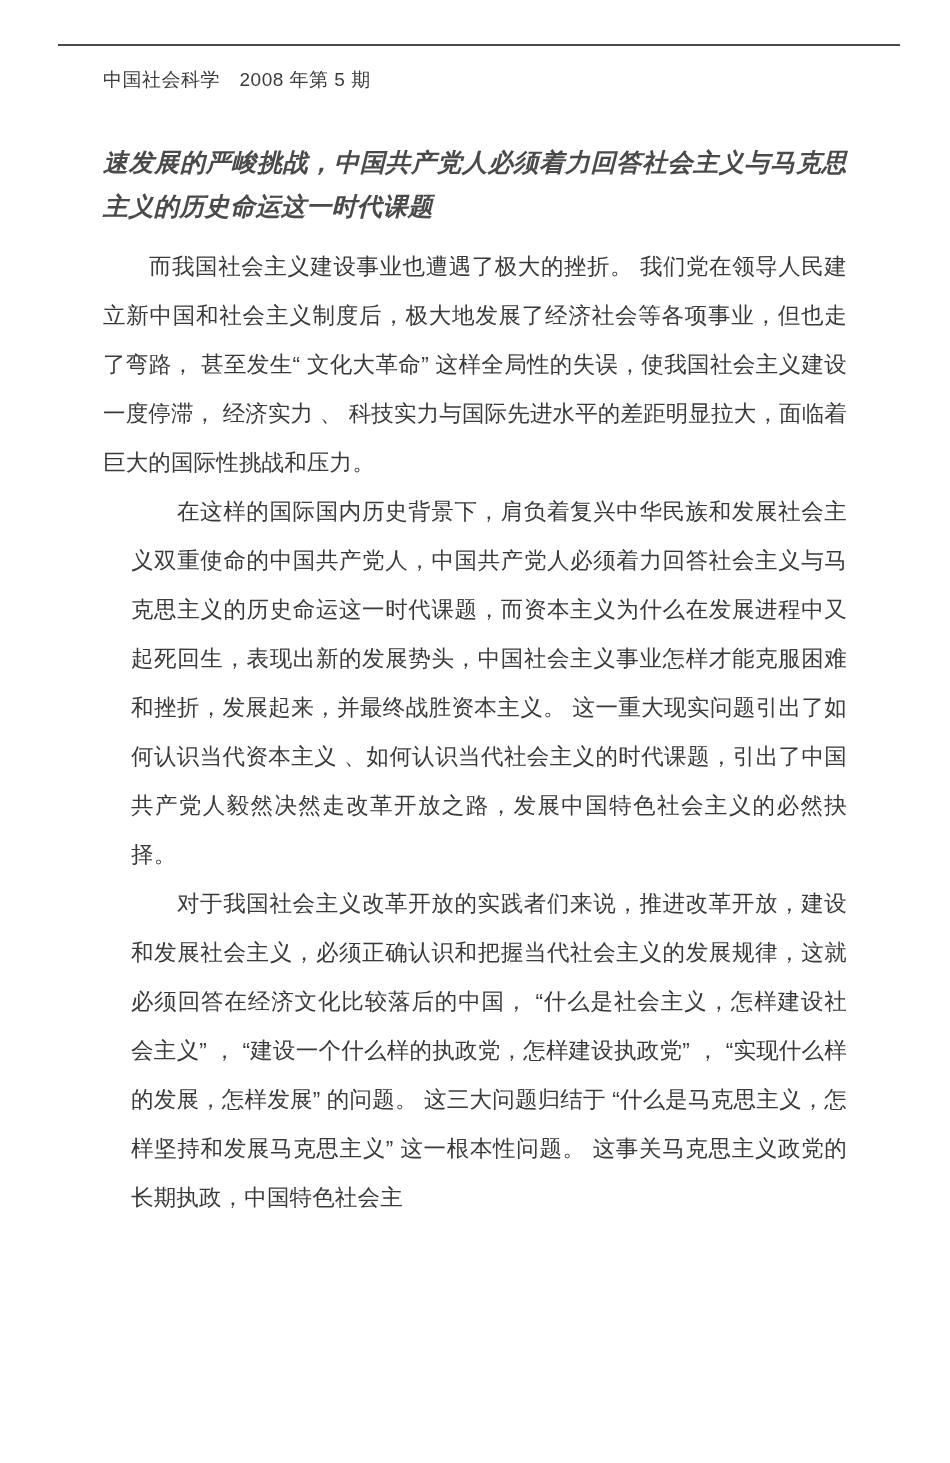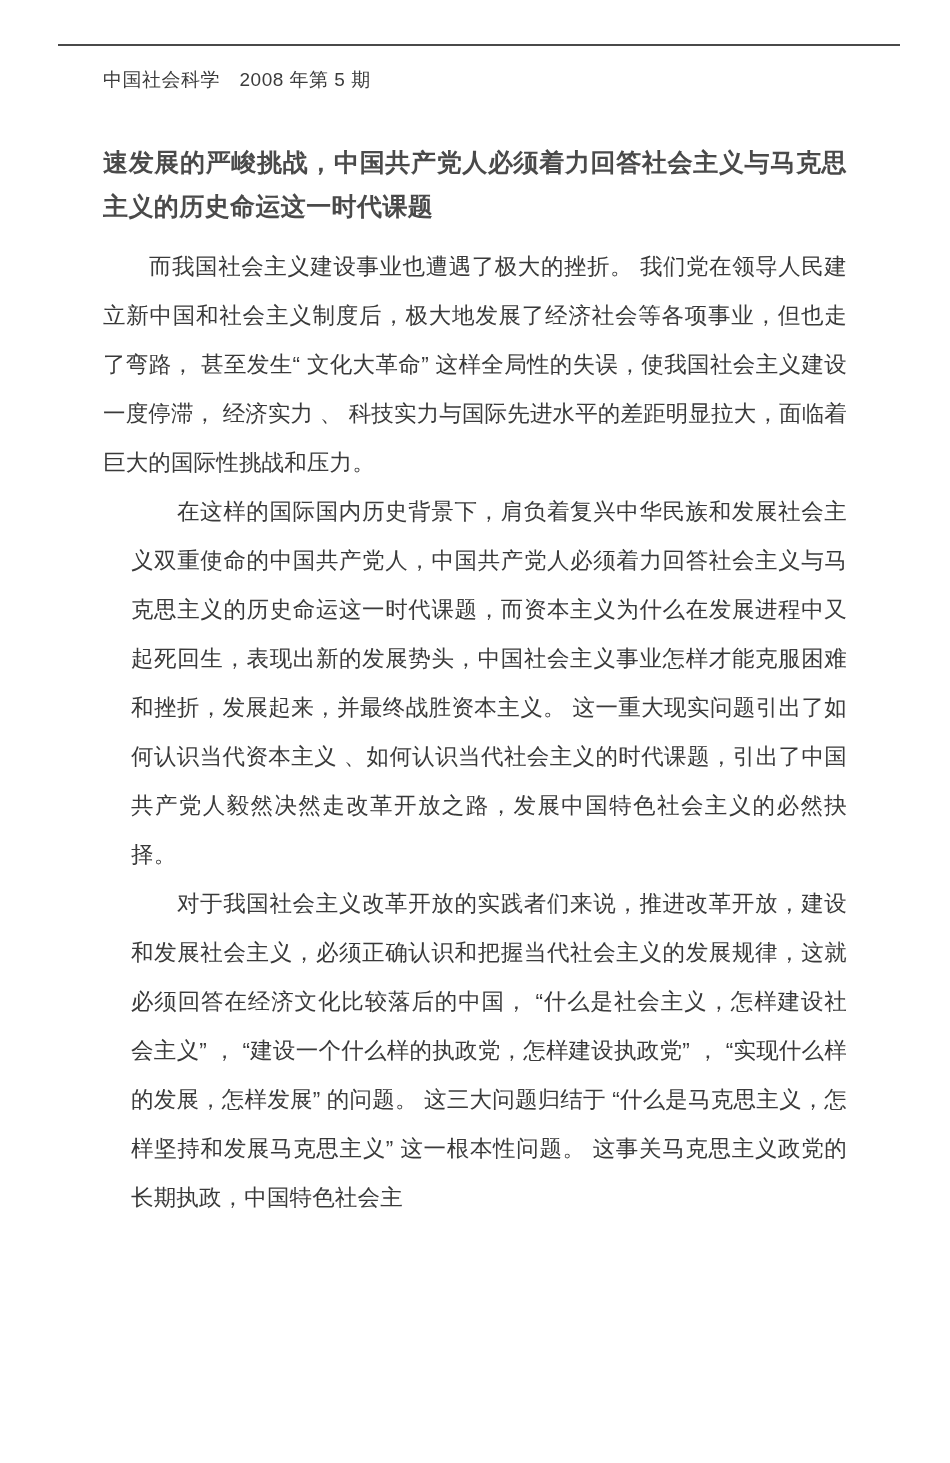--- a/index.html
+++ b/index.html
@@ -48,20 +48,21 @@
     width: 744px;
   }
   .title-cont {
     font-size: 25px;
     line-height: 44px;
     color: #4a4a4a;
     text-align: justify;
     text-justify: inter-character;
     letter-spacing: 0.4px;
     margin: 0 0 14px 0;
+    font-style: italic;
   }
   .para {
     font-size: 22.5px;
     line-height: 49px;
     color: #3a3a3a;
     text-align: justify;
     text-justify: inter-character;
     text-indent: 46px;
     letter-spacing: 0.15px;
     margin: 0;

